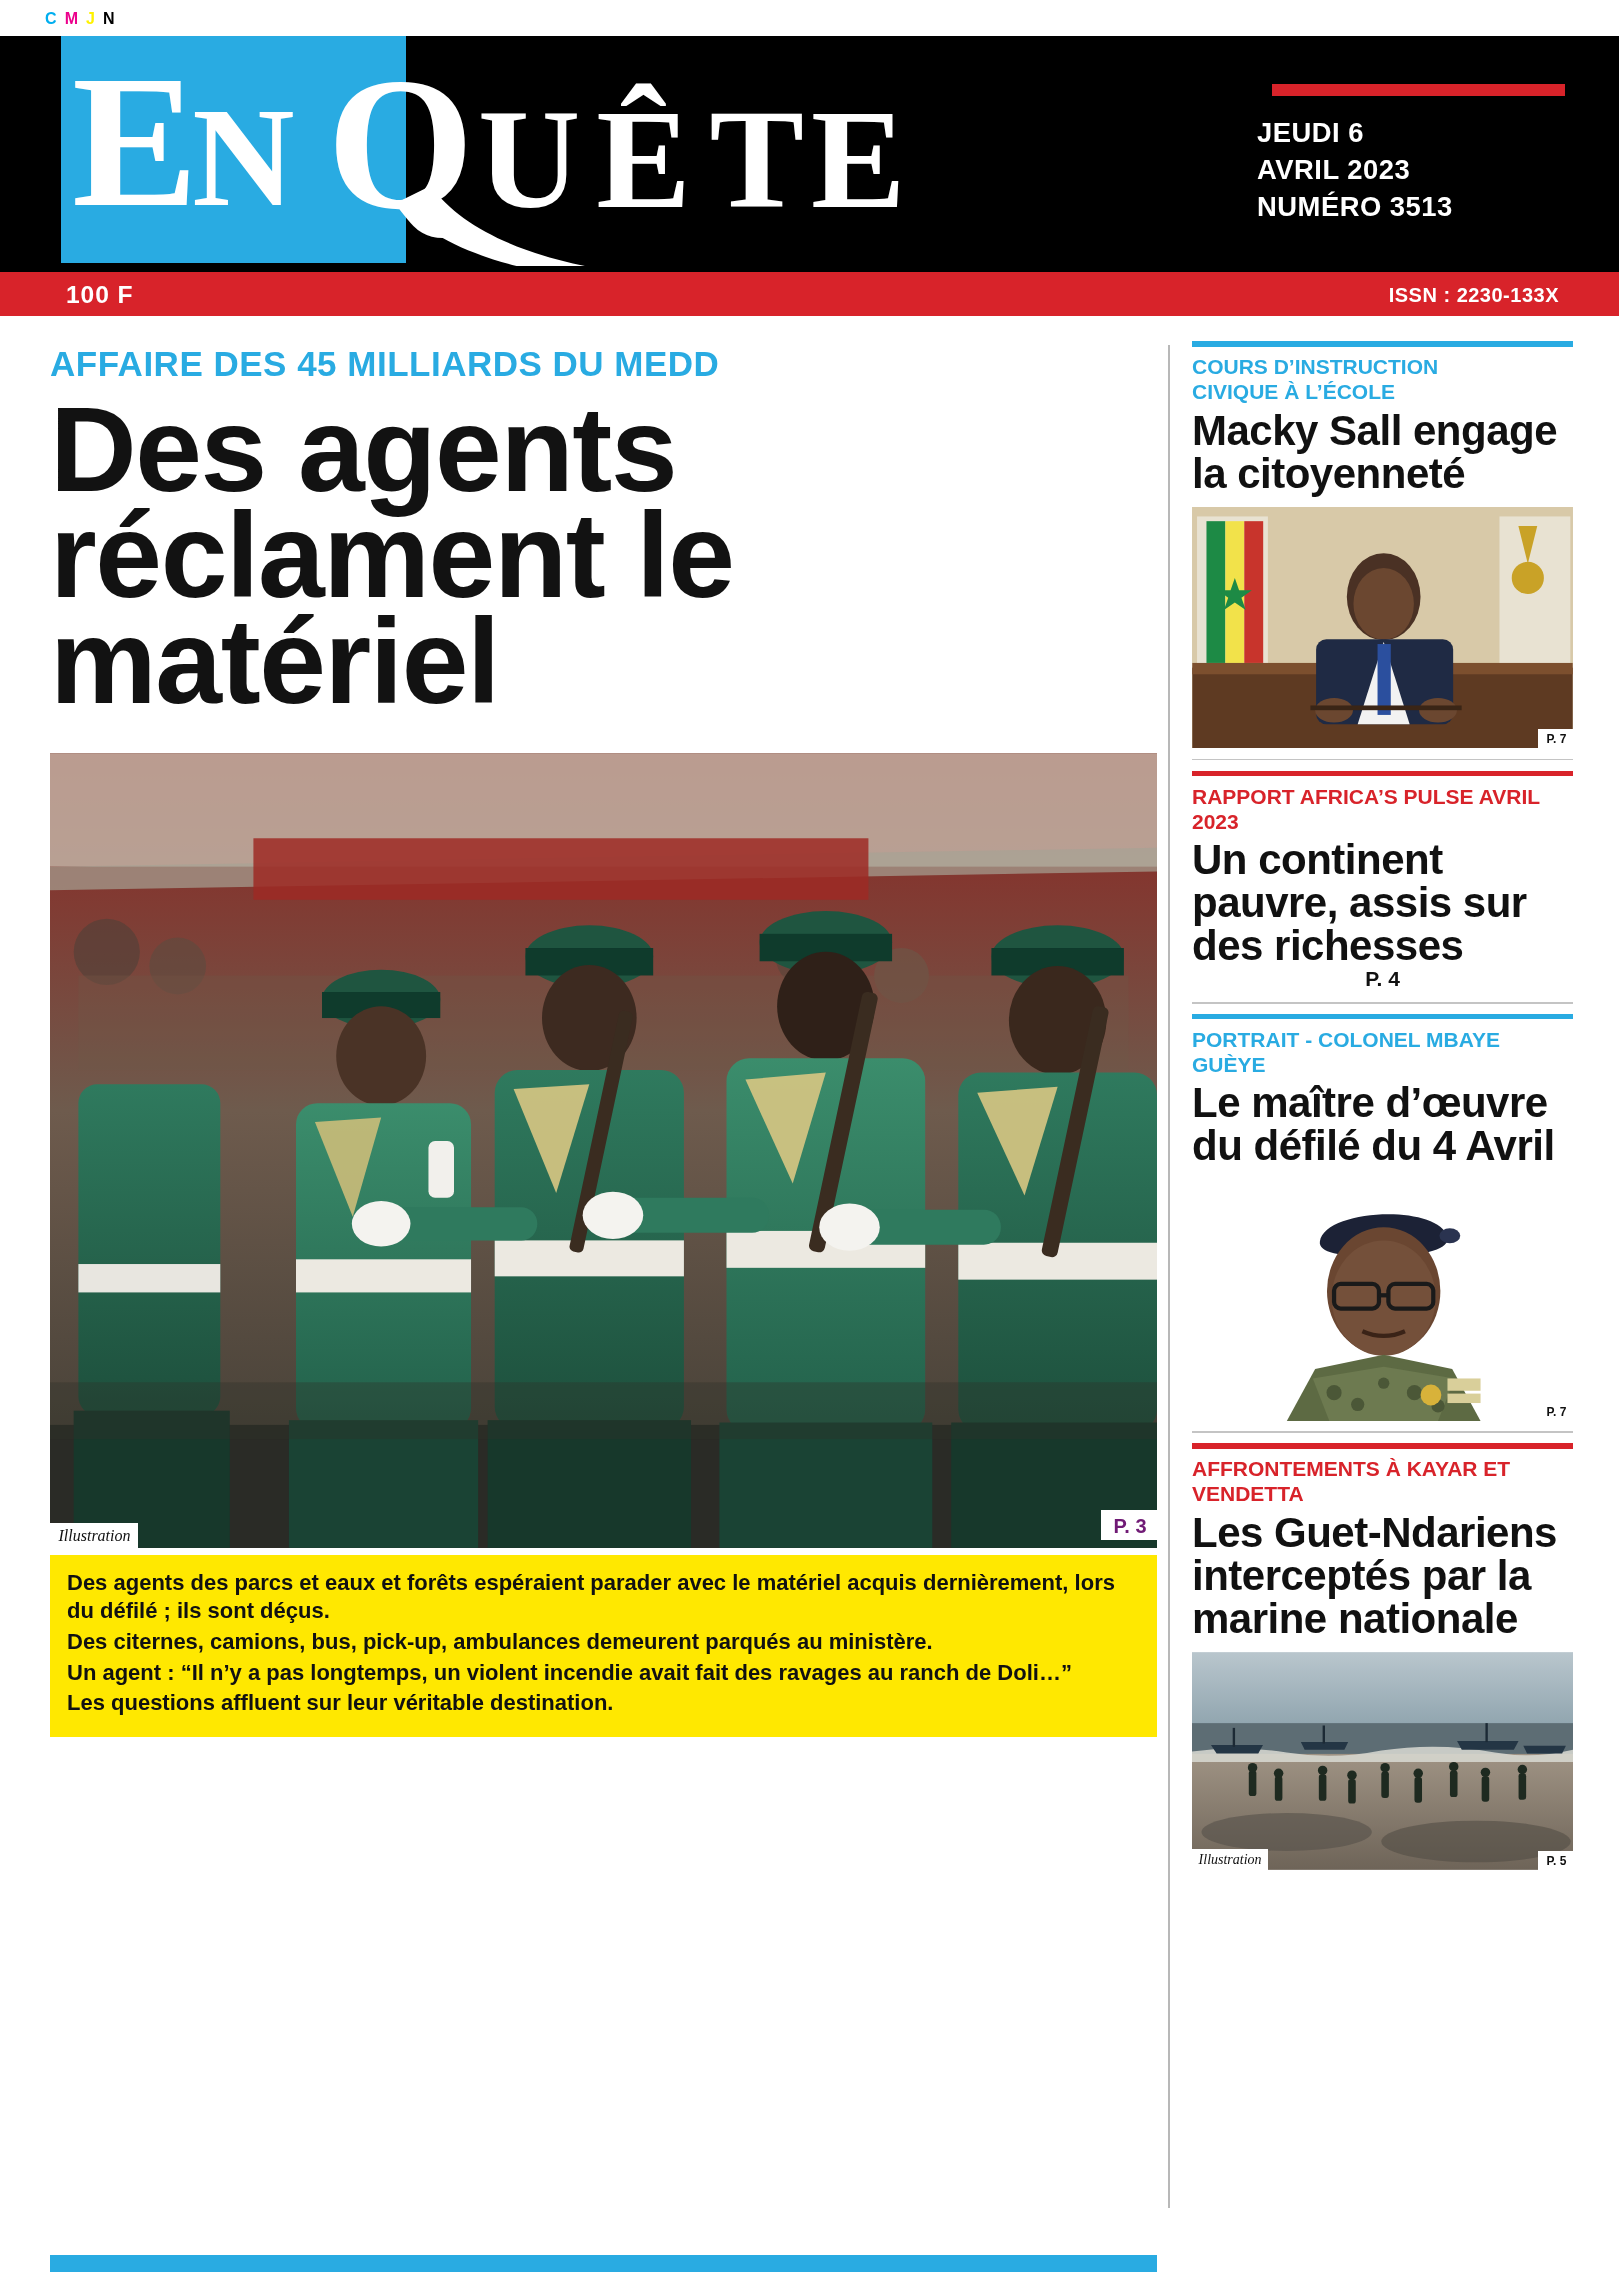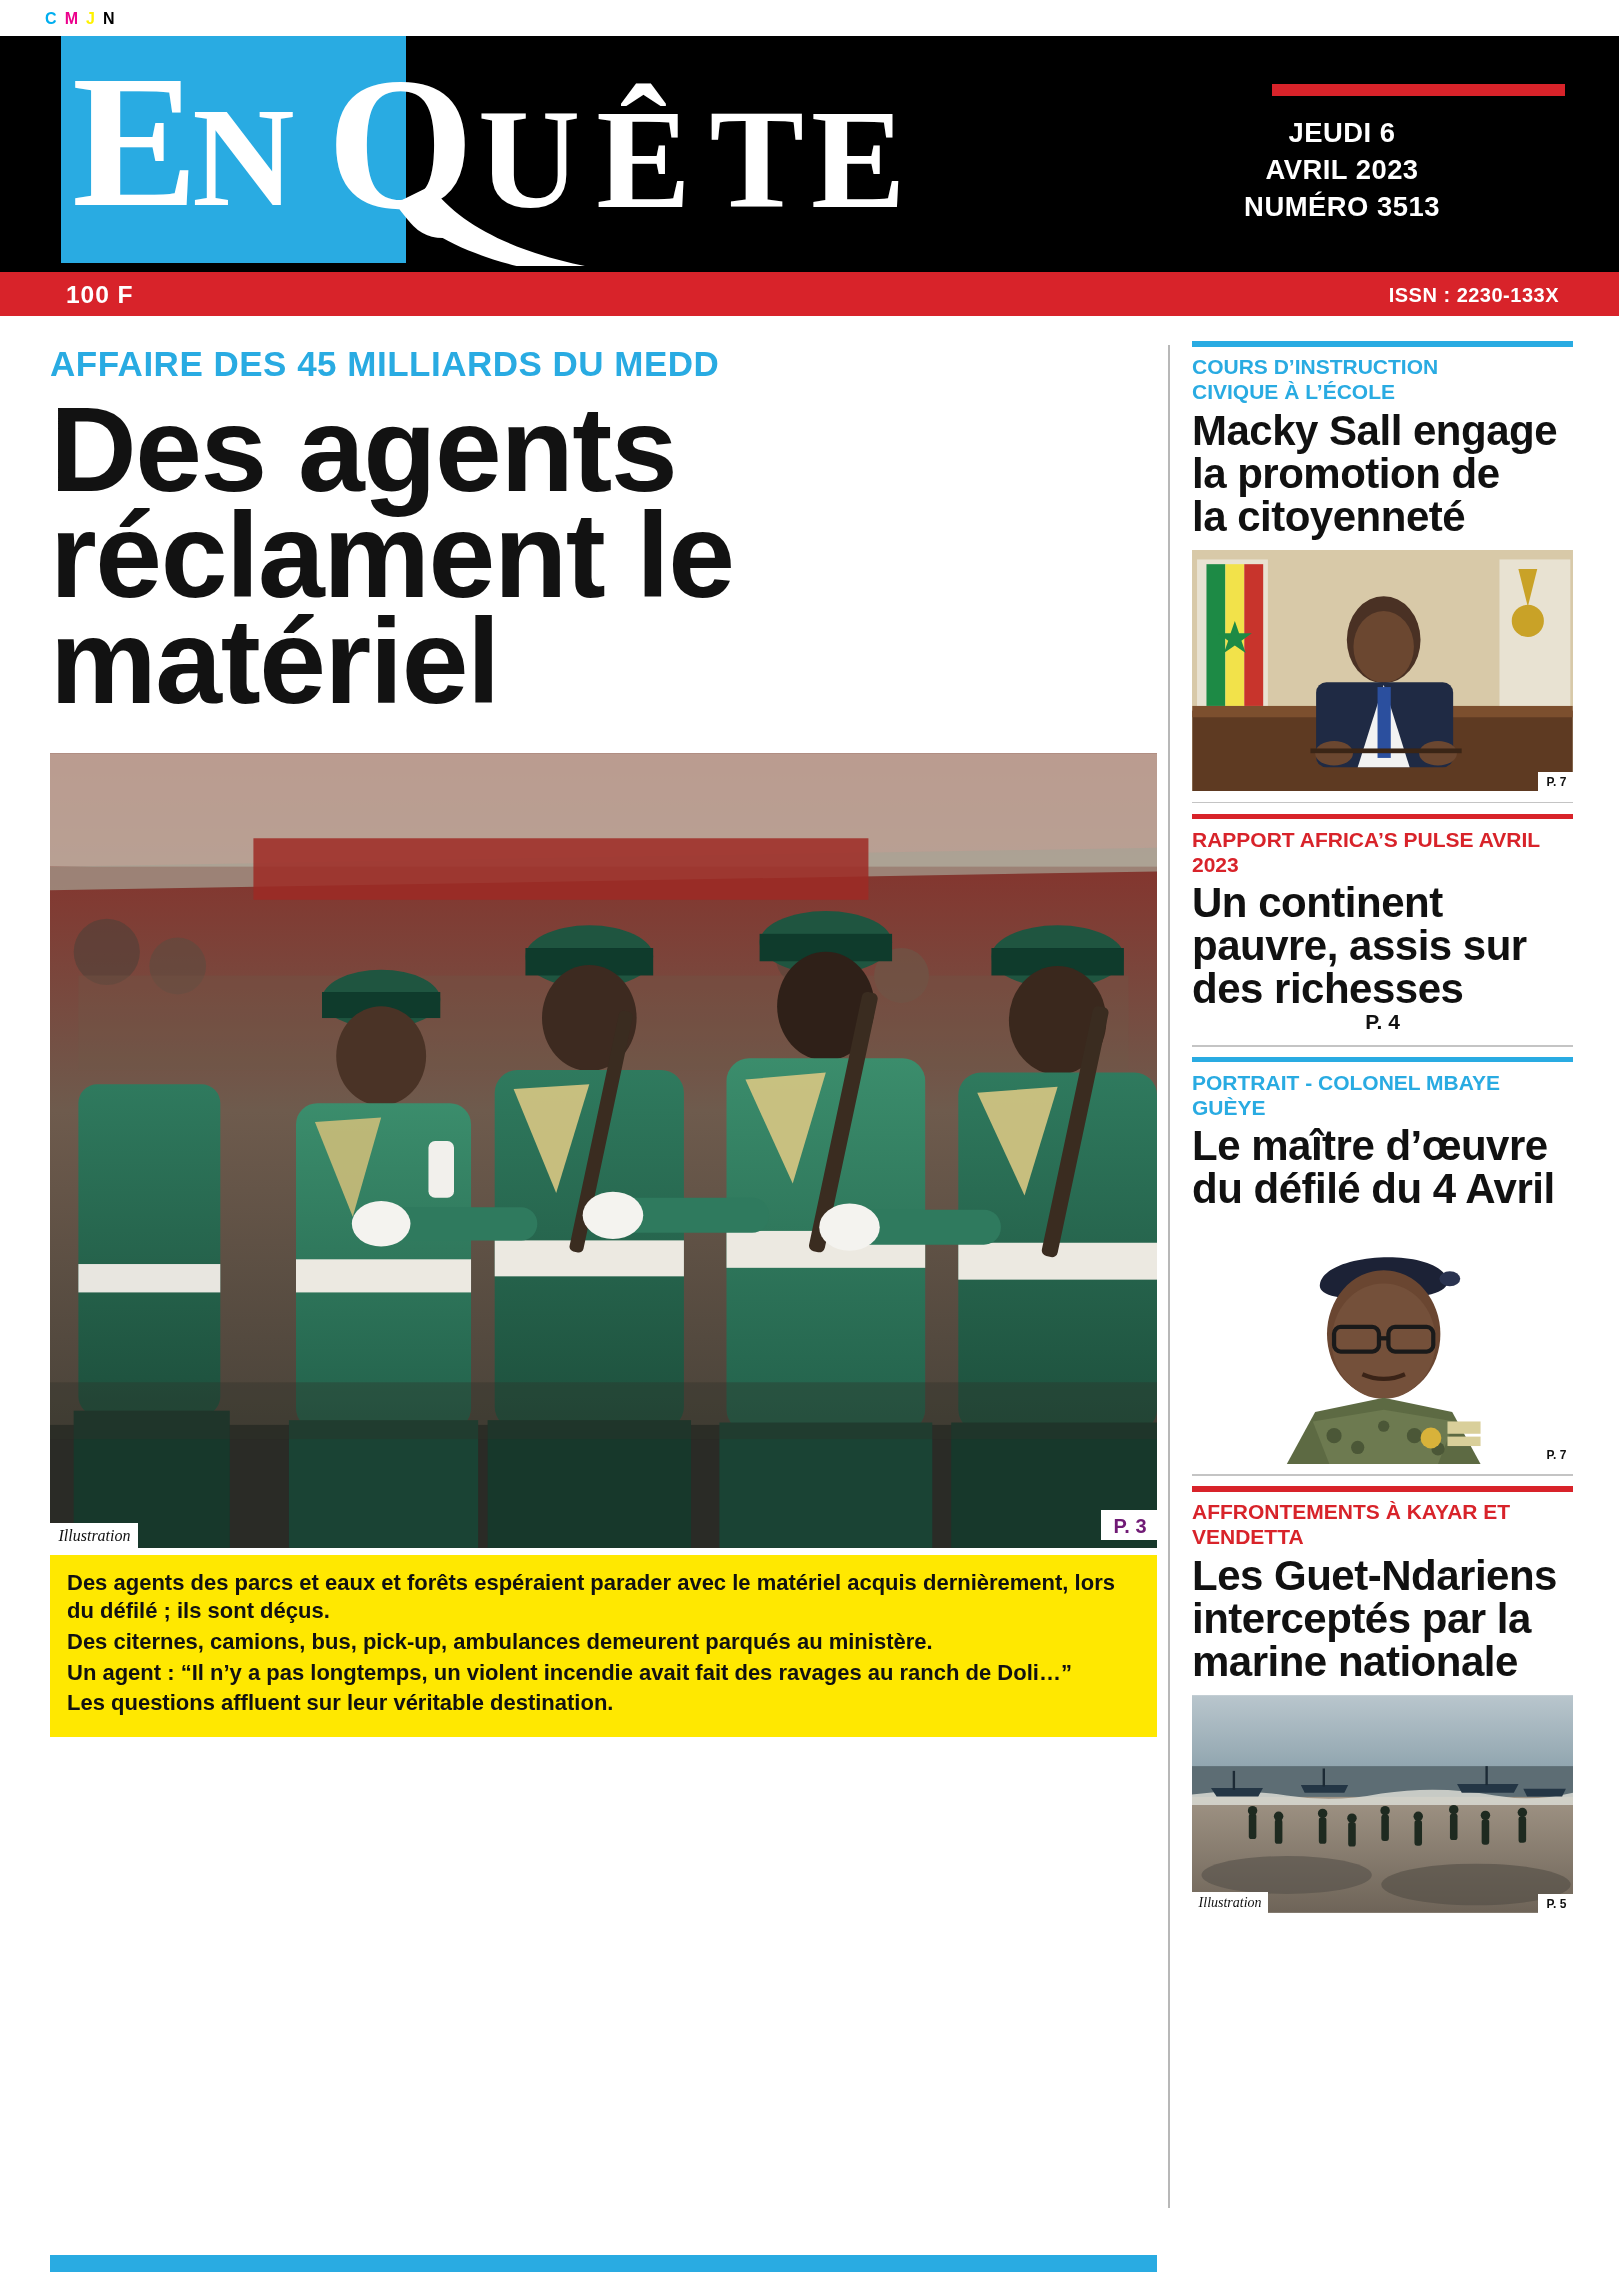--- a/index.html
+++ b/index.html
@@ -69,23 +69,22 @@
     position: absolute;
     top: 84px;
     left: 1272px;
     width: 293px;
     height: 12.3px;
     background: #d8232a;
   }
   .mast-date {
     position: absolute;
     top: 114px;
-    left: 1181px;
+    left: 1257px;
     width: 322px;
-    text-align: center;
     color: #ffffff;
     font-weight: bold;
     font-size: 27.4px;
     line-height: 37px;
     letter-spacing: 0.5px;
   }
 
   .mast-redbar {
     position: absolute;
     top: 272px;
@@ -456,21 +455,20 @@
   <div class="right-col">
 
     <div class="rc-block">
       <div class="rule cyan"></div>
       <div class="rc-kicker cyan">
         <div>COURS D’INSTRUCTION</div>
         <div>CIVIQUE À L’ÉCOLE</div>
       </div>
       <div class="rc-title">
         <div>Macky Sall engage</div>
-        <div>la promotion de</div>
         <div>la citoyenneté</div>
       </div>
       <div class="rc-photo">
         <svg width="381" height="241" viewBox="0 0 805 510" xmlns="http://www.w3.org/2000/svg">
           <rect width="805" height="510" fill="#c9b58e"></rect>
           <rect x="0" y="0" width="805" height="330" fill="#d8c9a8"></rect>
 
           <rect x="10" y="20" width="150" height="330" fill="#e8e2d2"></rect>
           <rect x="30" y="30" width="40" height="300" fill="#1d8a45"></rect>
           <rect x="70" y="30" width="40" height="300" fill="#f2e24a"></rect>

